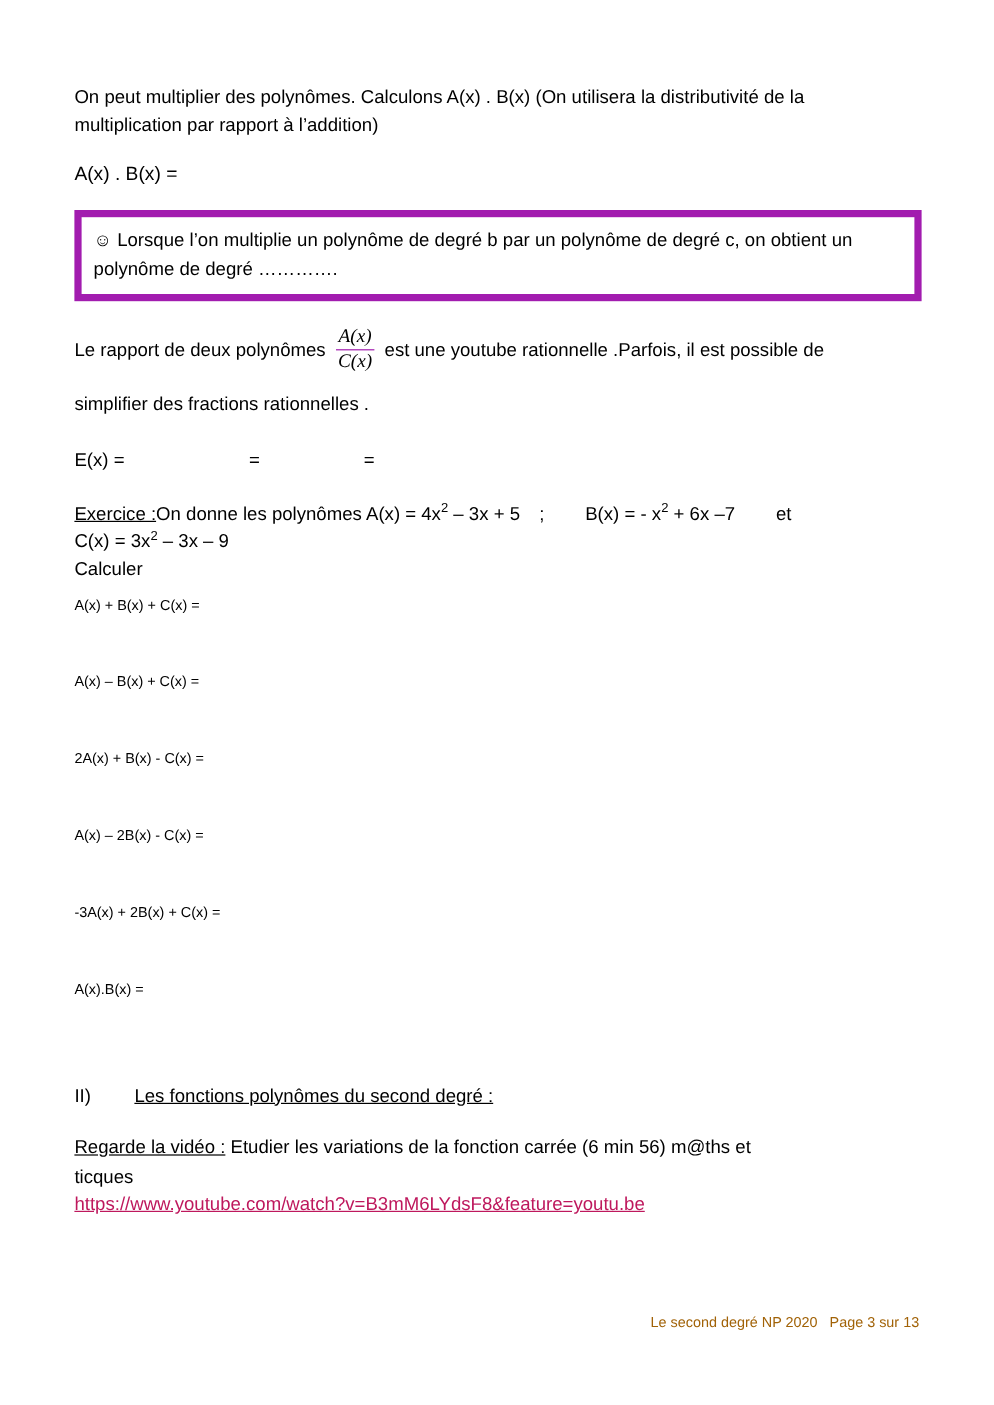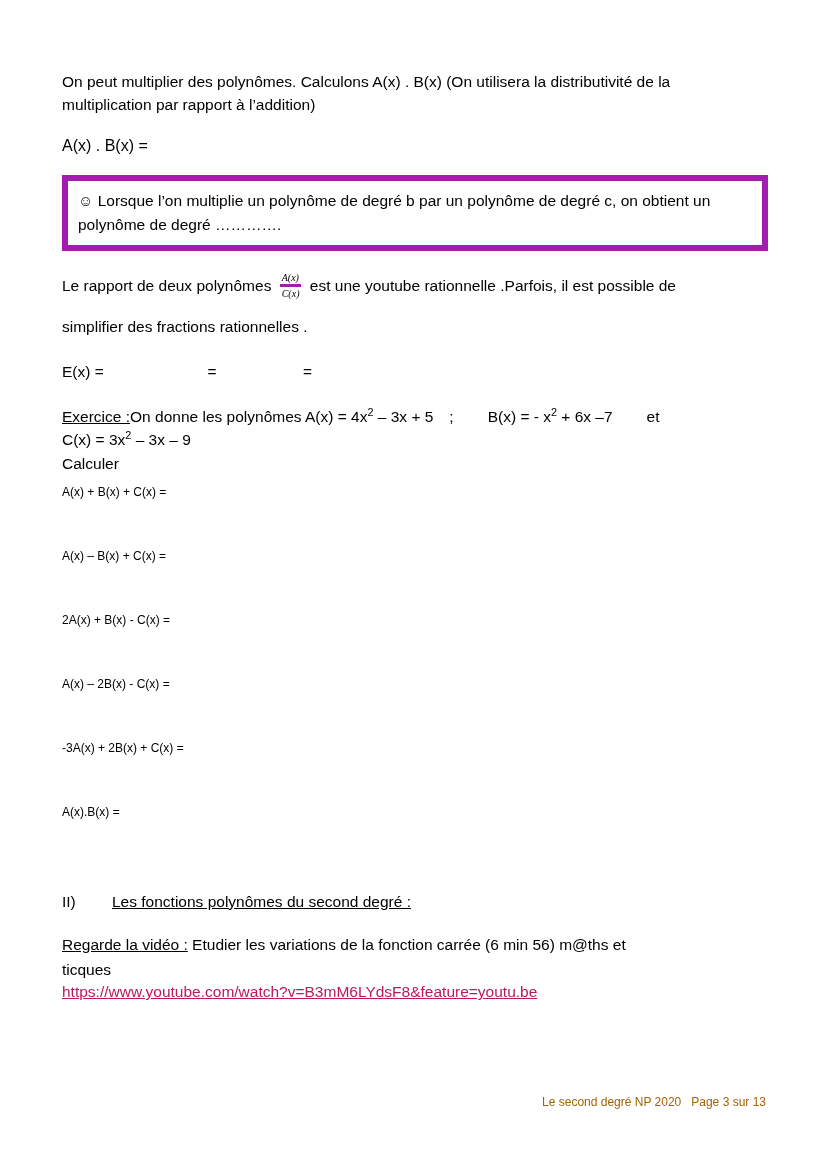--- a/index.html
+++ b/index.html
@@ -46,35 +46,36 @@
     margin-top: 6px;
     margin-bottom: 22px;
     width: 706px;
     box-sizing: border-box;
     font-size: 15.5px;
     line-height: 1.55;
   }
   .frac {
     display: inline-block;
     vertical-align: middle;
+    text-align: center;
     font-family: "Liberation Serif", serif;
     font-style: italic;
-    font-size: 10px;
+    font-size: 16px;
     line-height: 1.15;
     margin: 0 4px;
     position: relative;
     top: -1px;
   }
   .frac .num {
     display: block;
     padding: 0 2px 1px 2px;
   }
   .frac .den {
     display: block;
-    border-top: 3px solid #a21caf;
+    border-top: 1px solid #a21caf;
     padding: 1px 2px 0 2px;
   }
   sup {
     font-size: 70%;
     vertical-align: super;
     line-height: 0;
   }
   .u {
     text-decoration: underline;
   }

